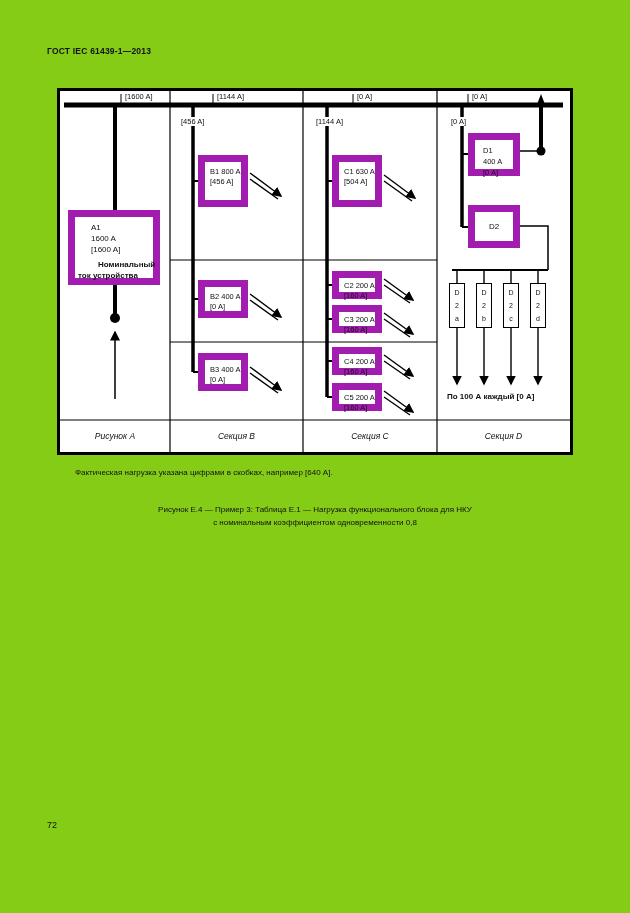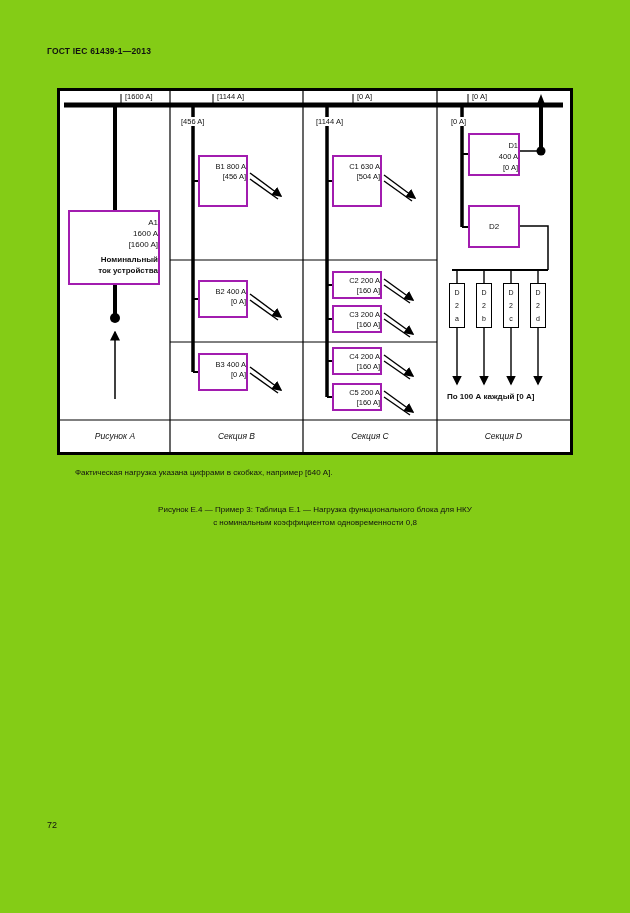--- a/index.html
+++ b/index.html
@@ -5,26 +5,26 @@
   * { margin:0; padding:0; box-sizing:border-box; }
   html,body { background:#ffffff; }
   .page {
     position:relative; width:630px; height:913px; background:#84cc16;
     font-family:"Liberation Sans","DejaVu Sans",sans-serif; color:#111; overflow:hidden;
   }
   .doc-header { position:absolute; left:47px; top:46px; font-size:8.5px; font-weight:700; letter-spacing:.2px; }
   .diagram { position:absolute; left:57px; top:88px; width:516px; height:367px; border:3px solid #000; background:#fff; }
   .diagram svg { position:absolute; left:0; top:0; }
   .bus-label { position:absolute; top:1px; font-size:7.5px; white-space:nowrap; background:#fff; padding:0 1px; }
-  .unit { position:absolute; background:#fff; border:2px solid #a21caf; font-size:7.5px; line-height:10px; padding-top:5px;text-align:right; }
+  .unit { position:absolute; background:#fff; border:7px solid #a21caf; font-size:7.5px; line-height:10px; padding-top:5px; }
   .unit .ln { padding-left:5px; white-space:nowrap; }
   .a1-box { font-size:8px; line-height:11px; padding-top:5px; }
   .a1-box .ind { padding-left:16px; }
   .a1-box .bold { font-weight:700; padding-left:3px; white-space:nowrap; }
-  .a1-box .gap { margin-top:4px; }
+  .a1-box .gap { margin-top:4px;margin-left:20px; }
   .d1-box .ln { padding-left:8px; }
   .d2-box { display:flex; align-items:center; justify-content:center; padding-top:0; font-size:8px; }
   .d-sub { position:absolute; top:192px; width:16px; height:45px; border:1px solid #000; background:#fff;
            font-size:7px; line-height:13px; text-align:center; padding-top:2px; }
   .sec-label { position:absolute; top:333px; height:24px; line-height:24px; text-align:center;
                font-style:italic; font-size:8.5px; }
   .d-note { position:absolute; font-weight:700; font-size:8px; white-space:nowrap; }
   .notes { position:absolute; left:75px; top:467px; font-size:8px; line-height:11.5px; }
   .caption { position:absolute; left:57px; top:504px; width:516px; text-align:center; font-size:8px; line-height:12.5px; }
   .page-number { position:absolute; left:47px; top:820px; font-size:9px; }

